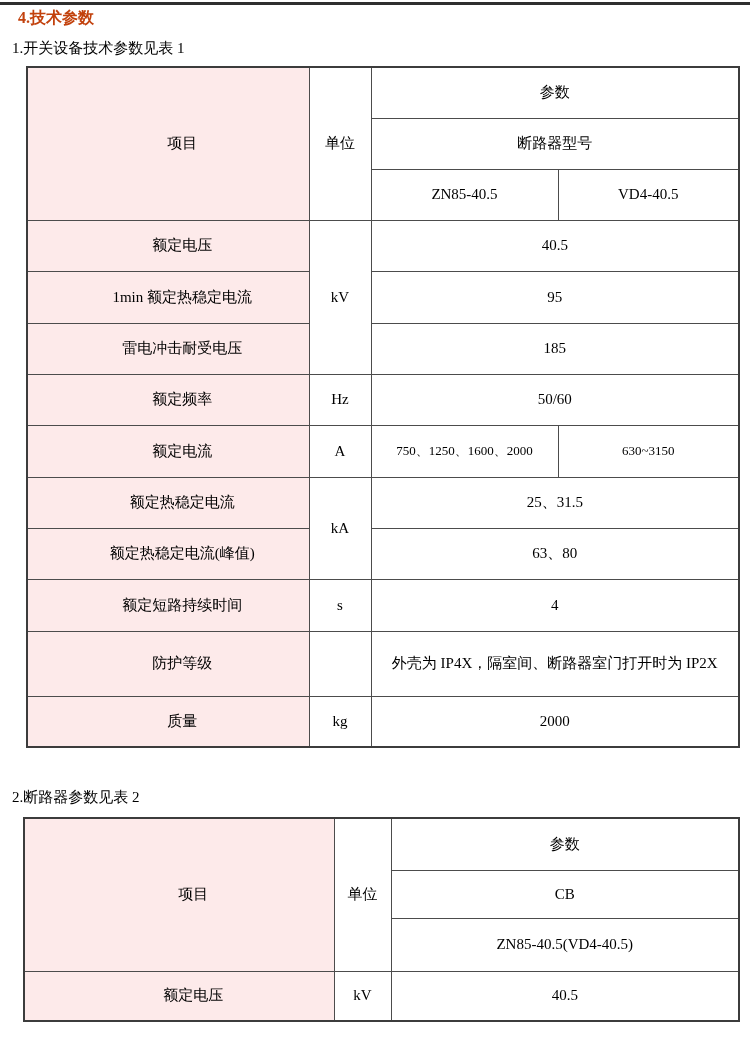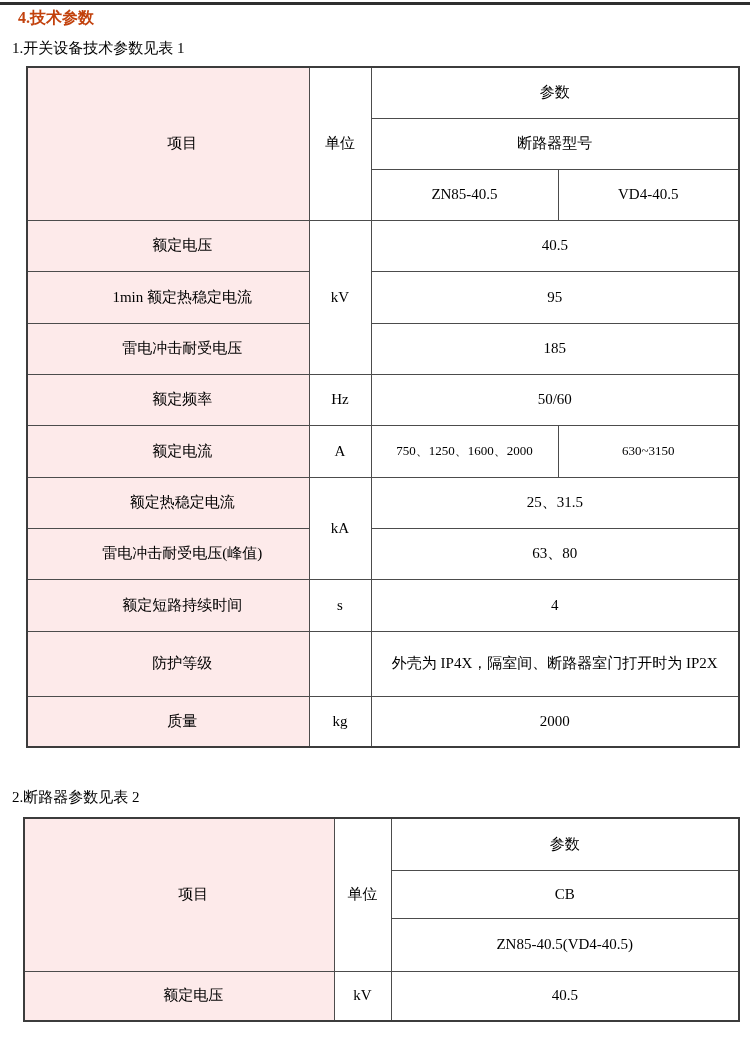--- a/index.html
+++ b/index.html
@@ -76,21 +76,21 @@
       <td>A</td>
       <td class="small">750、1250、1600、2000</td>
       <td class="small">630~3150</td>
     </tr>
     <tr style="height:51px">
       <td class="pink">额定热稳定电流</td>
       <td rowspan="2">kA</td>
       <td colspan="2">25、31.5</td>
     </tr>
     <tr style="height:51px">
-      <td class="pink">雷电冲击耐受电压(峰值)</td>
+      <td class="pink">额定热稳定电流(峰值)</td>
       <td colspan="2">63、80</td>
     </tr>
     <tr style="height:52px">
       <td class="pink">额定短路持续时间</td>
       <td>s</td>
       <td colspan="2">4</td>
     </tr>
     <tr style="height:65px">
       <td class="pink">防护等级</td>
       <td></td>

